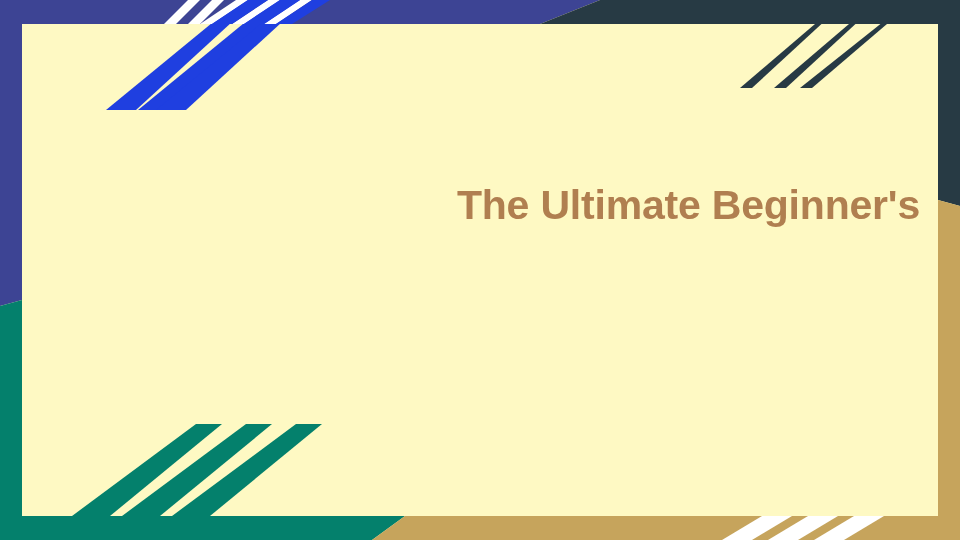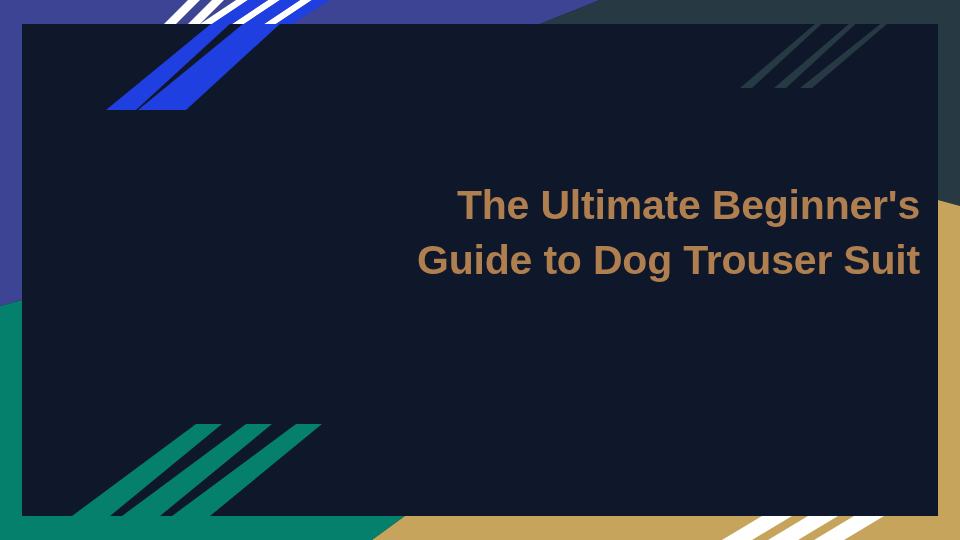--- a/index.html
+++ b/index.html
@@ -5,21 +5,21 @@
   html, body {
     margin: 0;
     padding: 0;
     background: #ffffff;
   }
   #slide {
     position: relative;
     width: 960px;
     height: 540px;
     overflow: hidden;
-    background: #0f172a;
+    background: #fef9c3;
     font-family: "Liberation Sans", sans-serif;
   }
   #deco {
     position: absolute;
     left: 0;
     top: 0;
     width: 960px;
     height: 540px;
     pointer-events: none;
   }
@@ -116,16 +116,15 @@
     <g>
       <polygon points="722,540 752,540 792,516 762,516" fill="#ffffff"></polygon>
       <polygon points="768,540 798,540 838,516 808,516" fill="#ffffff"></polygon>
       <polygon points="814,540 844,540 884,516 854,516" fill="#ffffff"></polygon>
     </g>
 
   </svg>
 
   <div id="title-block">
     <div class="title-line">The Ultimate Beginner's</div>
-    <div class="title-line">Guide to Dog Trouser Suit</div>
   </div>
 
 </div>
 
 </body></html>

